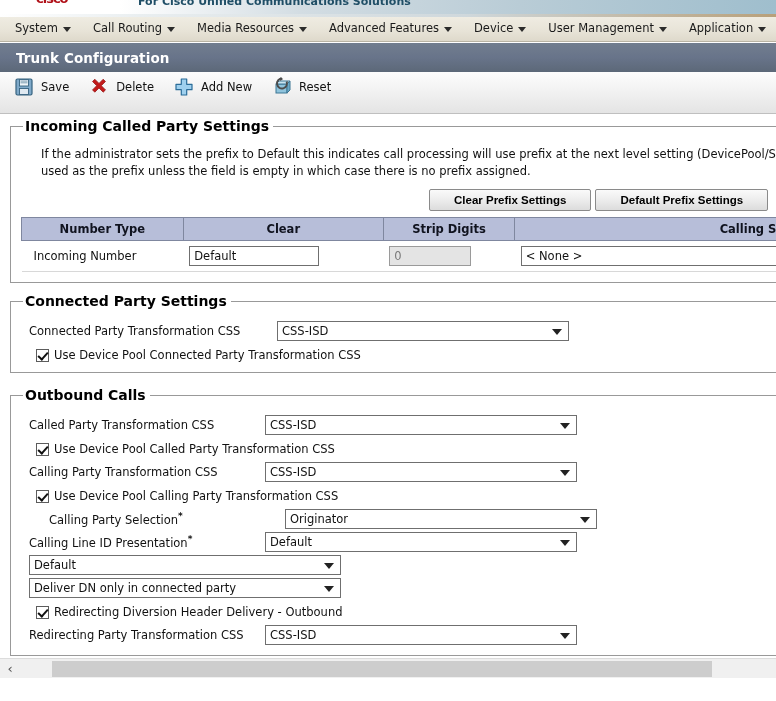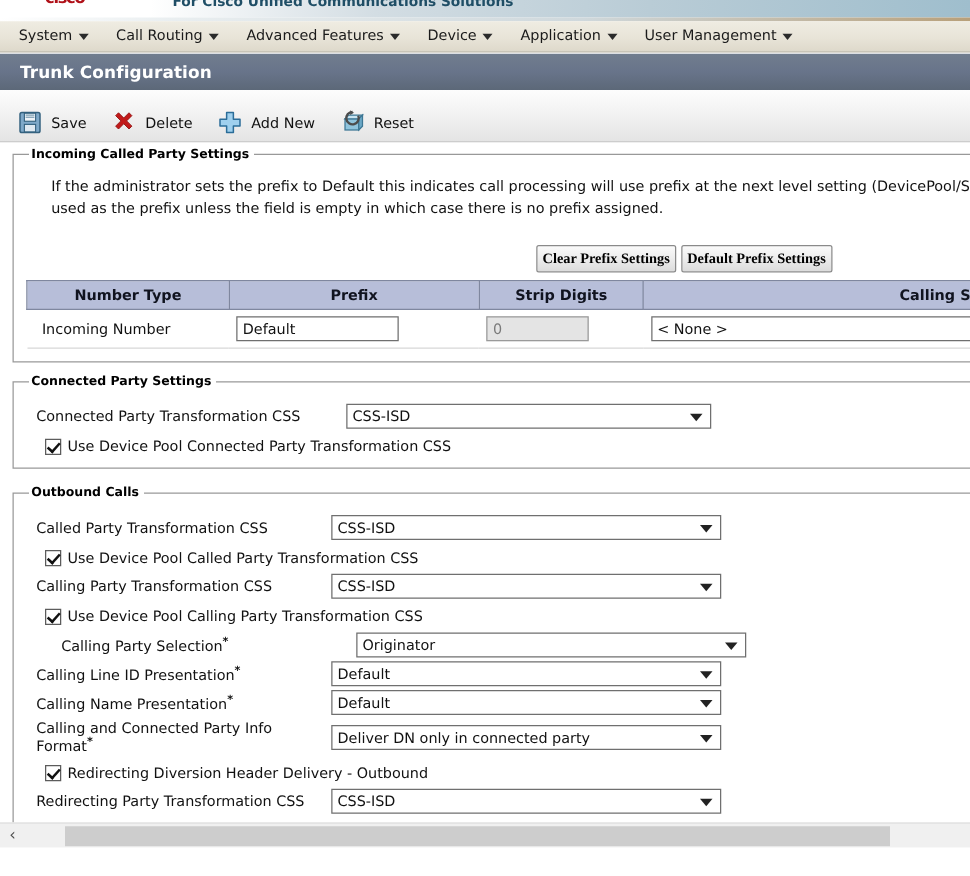--- a/index.html
+++ b/index.html
@@ -65,21 +65,21 @@
   .titlebar .ttl {
     color: #ffffff; font-size: 13.5px; font-weight: bold;
     padding-left: 16px; letter-spacing: 0.1px;
   }
 
   
   .toolbar {
     position: absolute; left: 0; top: 72px; width: 776px; height: 42px;
     background: linear-gradient(to bottom, #fdfdfd 0%, #f2f2f2 45%, #e4e4e4 100%);
     border-bottom: 1px solid #bfbfbf;
-    display: flex; align-items: flex-end; padding-left: 8px; gap: 4px;
+    display: flex; align-items: flex-start; padding-left: 8px; gap: 4px;
   }
   .tb-btn {
     display: inline-flex; align-items: center; gap: 6px;
     padding: 3px 9px 3px 4px; font-size: 11.5px; color: #111;
     cursor: default; border: 1px solid transparent; border-radius: 2px;
   }
   .ico { width: 22px; height: 22px; display: inline-block; position: relative; }
 
   
   .body {
@@ -87,33 +87,33 @@
     background: #ffffff; overflow: hidden;
   }
 
   fieldset.grp {
     border: 1px solid #999999;
     margin: 0 0 10px 10px;
     padding: 6px 10px 10px 10px;
     width: 1050px;
   }
   fieldset.grp > legend {
-    font-size: 10px; font-weight: bold; color: #000;
+    font-size: 14px; font-weight: bold; color: #000;
     padding: 0 4px 0 2px; margin-left: 2px; margin-top: 24px;
   }
 
   .note { font-size: 11.5px; color: #111; line-height: 1.45; padding: 6px 2px 2px 20px; }
 
   .btnrow { display: flex; justify-content: flex-start; margin: 8px 0 6px 408px; gap: 0px; }
   .winbtn {
-    font-family: Liberation Serif, serif;
+    font-family: Liberation Sans, sans-serif;
     font-size: 11.5px; font-weight: bold; color: #000;
     background: linear-gradient(to bottom, #fafafa 0%, #ededed 48%, #dcdcdc 100%);
     border: 1px solid #8a8a8a; border-radius: 2px;
-    padding: 4px 4px; cursor: default; margin-right: 4px; margin-top: 12px;
+    padding: 4px 24px; cursor: default; margin-right: 4px;
   }
 
   table.prefix { border-collapse: collapse; width: 1040px; margin-top: 2px; }
   table.prefix th {
     background: #b7bed9; color: #10131f; font-size: 11.5px; font-weight: bold;
     border: 1px solid #7f879f; padding: 4px 6px; text-align: center;
   }
   table.prefix td {
     border: 1px solid #d8d8d8; border-left: none; border-right: none;
     padding: 5px 6px; font-size: 11.5px; color: #111; vertical-align: middle;
@@ -198,33 +198,37 @@
   <div class="menubar">
     <div class="menu-item">
       <span>System</span>
       <span class="caret"></span>
     </div>
     <div class="menu-item">
       <span>Call Routing</span>
       <span class="caret"></span>
     </div>
     <div class="menu-item">
+      <span>Media Resources</span>
+      <span class="caret"></span>
+    </div>
+    <div class="menu-item">
       <span>Advanced Features</span>
       <span class="caret"></span>
     </div>
     <div class="menu-item">
       <span>Device</span>
       <span class="caret"></span>
     </div>
     <div class="menu-item">
+      <span>User Management</span>
+      <span class="caret"></span>
+    </div>
+    <div class="menu-item">
       <span>Application</span>
-      <span class="caret"></span>
-    </div>
-    <div class="menu-item">
-      <span>User Management</span>
       <span class="caret"></span>
     </div>
 
   </div>
 
   <div class="titlebar">
     <span class="ttl">Trunk Configuration</span>
   </div>
 
   <div class="toolbar">
@@ -286,21 +290,21 @@
 
       <div class="btnrow">
         <button class="winbtn">Clear Prefix Settings</button>
         <button class="winbtn">Default Prefix Settings</button>
       </div>
 
       <table class="prefix">
         <thead>
           <tr>
             <th style="width:160px;">Number Type</th>
-            <th style="width:198px;">Prefix</th>
+            <th style="width:198px;">Clear</th>
             <th style="width:130px;">Strip Digits</th>
             <th style="width:540px;">Calling Search Space</th>
           </tr>
         </thead>
         <tbody>
           <tr>
             <td class="lbl">Incoming Number</td>
             <td>
               <input class="txt" style="width: 130px;" value="Default">
             </td>
@@ -386,31 +390,29 @@
         <span class="flbl" style="width:236px;"><span>Calling Line ID Presentation</span><span class="req">*</span></span>
         <span class="selwrap">
           <select class="sel" style="width:312px;">
             <option>Default</option>
           </select>
           <span class="selarrow"></span>
         </span>
       </div>
 
       <div class="frow" style="margin-top:3px;">
-        <span class="flbl" style="width:236px;"><span>Calling Name Presentation</span><span class="req">*</span></span>
         <span class="selwrap">
           <select class="sel" style="width:312px;">
             <option>Default</option>
           </select>
           <span class="selarrow"></span>
         </span>
       </div>
 
       <div class="frow" style="margin-top:3px;">
-        <span class="flbl" style="width:236px;"><span>Calling and Connected Party Info Format</span><span class="req">*</span></span>
         <span class="selwrap">
           <select class="sel" style="width:312px;">
             <option>Deliver DN only in connected party</option>
           </select>
           <span class="selarrow"></span>
         </span>
       </div>
 
       <div class="cbrow">
         <span class="cbox on"></span>

